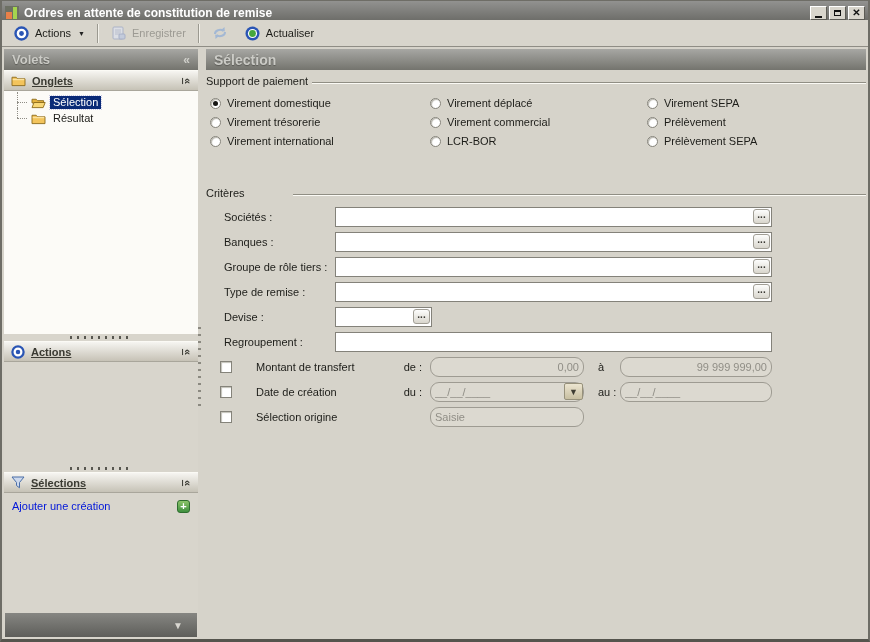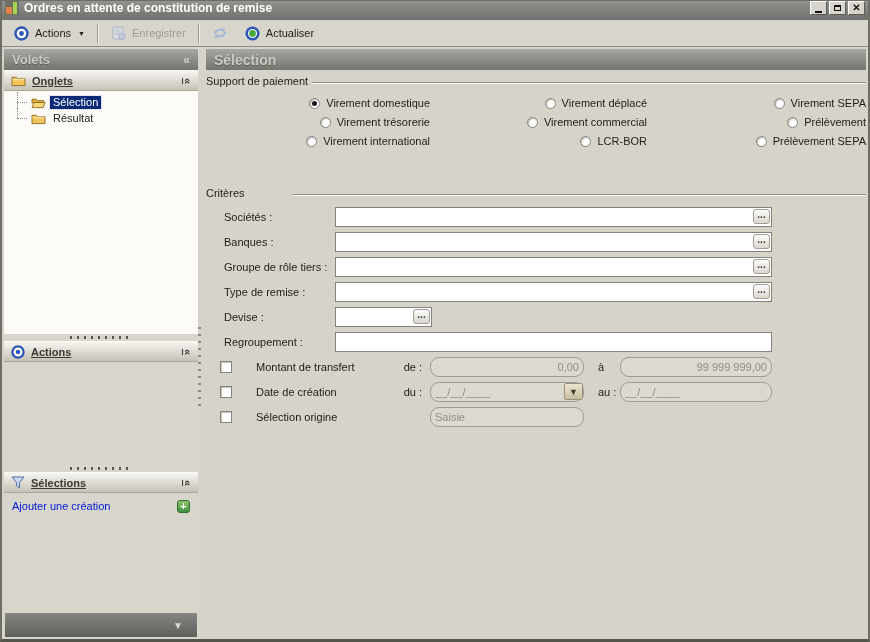--- a/index.html
+++ b/index.html
@@ -4,21 +4,21 @@
 <style>
   * { box-sizing: border-box; margin: 0; padding: 0; }
   html,body { width:870px; height:642px; }
   body { font-family:"Liberation Sans",sans-serif; font-size:11px; color:#1d1d19; }
 
   .window { width:870px; height:642px; display:flex; flex-direction:column;
     background:#d6d3ca; border:2px solid #6e6d66; border-bottom:3px solid #55544d; border-top:1px solid #6e6d66; }
 
   
   .titlebar { height:19px; flex:0 0 19px; background:linear-gradient(#929290,#6e6e6a);
-    display:flex; align-items:flex-start; padding:0 3px; gap:5px; }
+    display:flex; align-items:flex-end; padding:0 3px; gap:5px; }
   .appicon { width:14px; height:14px; background:#6d7064; position:relative; flex:0 0 14px; }
   .appicon .sq { position:absolute; left:1px; bottom:1px; width:6px; height:7px; background:#e88049; }
   .appicon .bar { position:absolute; right:2px; top:1px; width:4px; height:12px; background:#a5d44e; }
   .titletext { color:#ffffff; font-weight:bold; font-size:12px; flex:1; white-space:nowrap; overflow:hidden; }
   .winbtns { display:flex; gap:2px; }
   .winbtn { width:17px; height:14px; background:#d8d5cc; border:1px solid; border-color:#ffffff #5c5b55 #5c5b55 #ffffff;
     display:flex; align-items:center; justify-content:center; color:#111; }
   .glyph-min { width:7px; height:2px; background:#111; margin-top:7px; }
   .glyph-max { width:7px; height:6px; border:1px solid #111; border-top:2px solid #111; }
   .glyph-close { font-size:10px; font-weight:bold; line-height:1; }
@@ -74,21 +74,21 @@
     display:flex; align-items:center; justify-content:flex-end; padding:0 14px; }
   .bottombar .tri { color:#d9d7d1; font-size:10px; }
 
   
   .main { flex:1; margin-left:8px; display:flex; flex-direction:column; min-width:0; }
   .grouplbl { display:flex; align-items:center; margin-top:5px; }
   .grouplbl .gtext { padding-right:4px; }
   .grouplbl .gline { flex:1; height:2px; border-top:1px solid #908e84; border-bottom:1px solid #fbfaf5; margin-top:4px; }
 
   .radiogrid { display:grid; grid-template-columns:220px 217px auto; margin:9px 0 0 4px; row-gap:5px; }
-  .radioopt { display:flex; align-items:center; gap:6px; height:14px; cursor:default;justify-content:flex-end; }
+  .radioopt { display:flex; align-items:center; gap:6px; height:14px; cursor:default; }
   .rad { width:11px; height:11px; border-radius:50%; background:#fff; border:1px solid #85837a;
     box-shadow:inset 1px 1px 1px #b9b7ae; position:relative; flex:0 0 11px; }
   .rad.on::after { content:""; position:absolute; left:2px; top:2px; width:5px; height:5px; border-radius:50%; background:#161614; }
 
   .crit { margin-top:39px;gap:44px; }
   .frow { display:flex; align-items:center; height:20px; margin:0 0 5px 18px; }
   .flabel { width:111px; flex:0 0 111px; }
   .fld { position:relative; height:20px; }
   .fld input { width:100%; height:20px; border:1px solid #84827a; background:#fff; padding:0 20px 0 4px;
     font-family:"Liberation Sans",sans-serif; font-size:11px; outline:none; }

